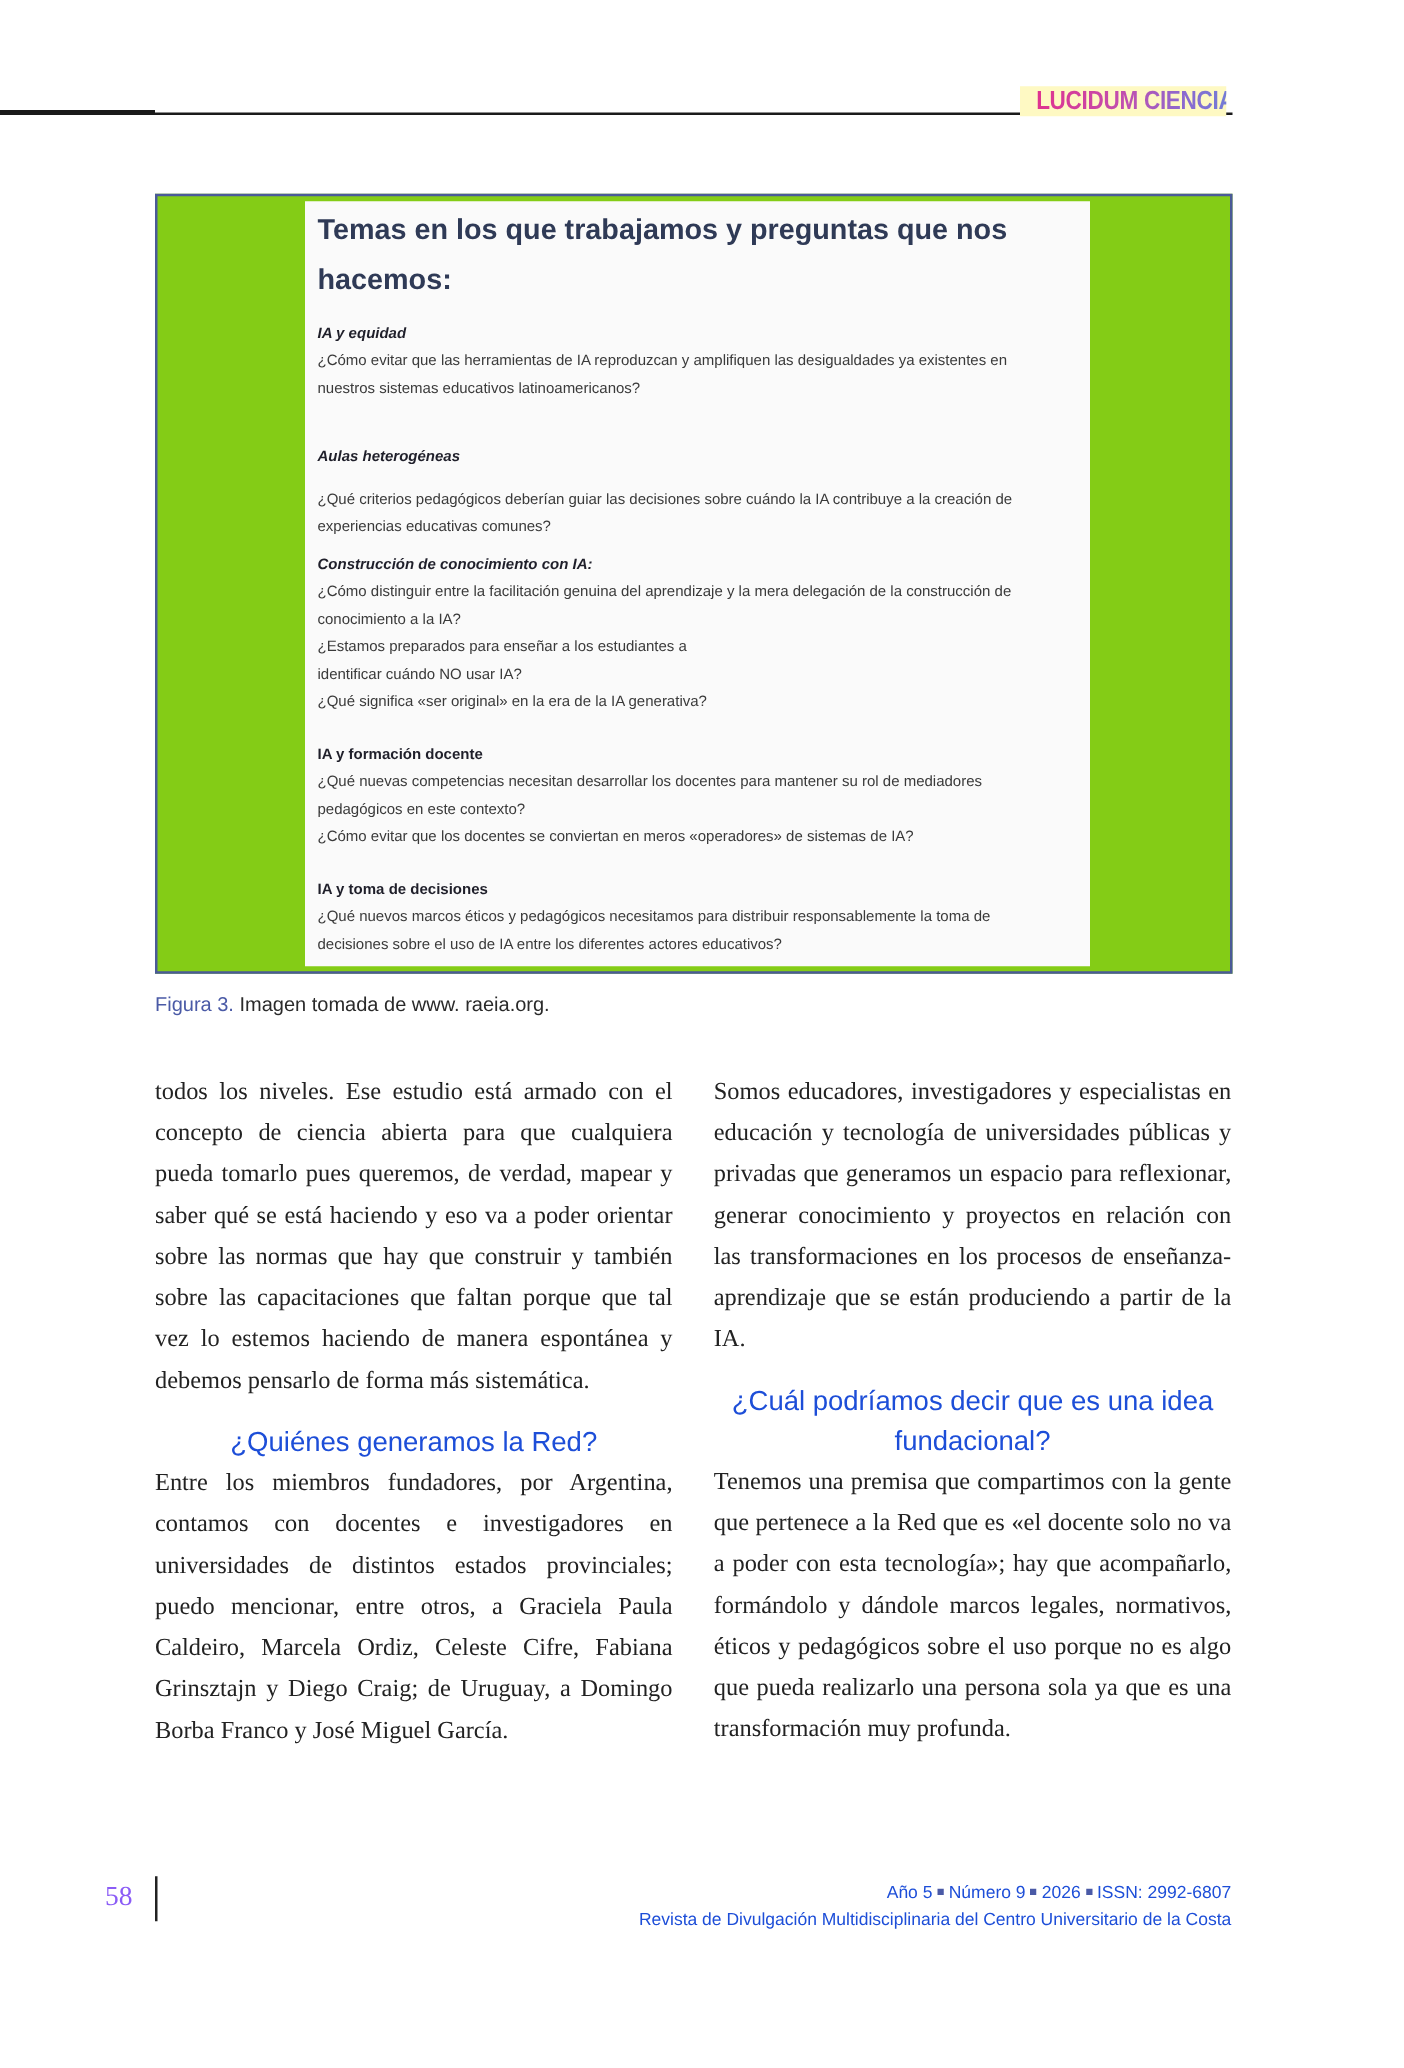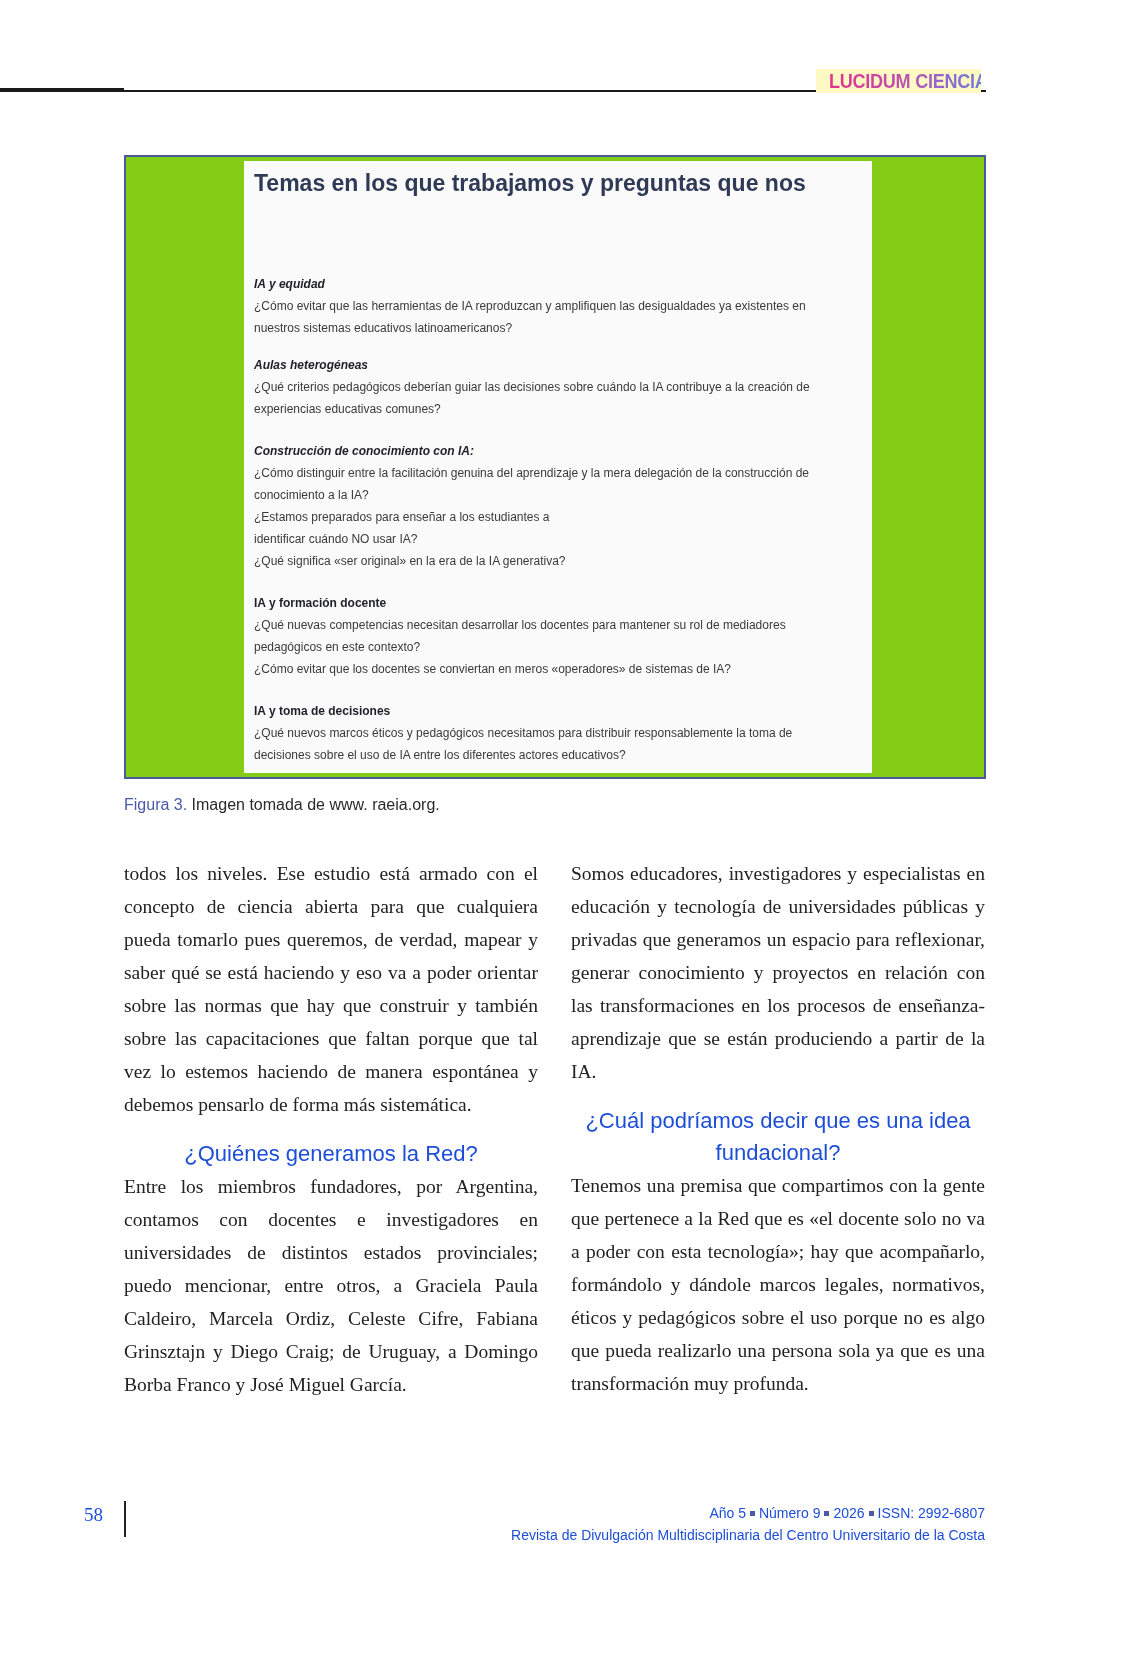--- a/index.html
+++ b/index.html
@@ -26,46 +26,47 @@
   .caption { position: absolute; left: 124px; top: 796px; font-family: "Liberation Sans", "DejaVu Sans", sans-serif; font-size: 16px; color: #2a2a2a; }
   .caption .lbl { color: #4a5aa6; }
 
   .col { position: absolute; top: 857px; width: 414px; font-size: 19.5px; line-height: 33px; color: #222; text-align: justify; }
   .col.left { left: 124px; }
   .col.right { left: 571px; }
   .col p { margin: 0; }
   .col h2 { font-family: "Liberation Sans", "DejaVu Sans", sans-serif; font-weight: normal; font-size: 22px; line-height: 32px; color: #1d4ed8; text-align: center; }
   .col h2.mt { margin-top: 17px; }
 
-  .footer-num { position: absolute; left: 84px; top: 1504px; font-size: 19px; color: #1d4ed8; }
+  .footer-num { position: absolute; left: 84px; top: 1504px; font-size: 22px; color: #8b5cf6; }
   .footer-bar { position: absolute; left: 124px; top: 1501px; width: 2px; height: 36px; background: #222; }
   .footer-meta { position: absolute; right: 138px; top: 1502px; text-align: right; font-family: "Liberation Sans", "DejaVu Sans", sans-serif; font-size: 14px; line-height: 22px; color: #1d4ed8; }
   .bullet { display: inline-block; width: 5px; height: 5px; background: #4a5aa6; vertical-align: middle; margin: 0 4px; position: relative; top: -1px; }
 </style>
 </head>
 <body>
 
 <div class="rule-thick"></div>
 <div class="rule-thin"></div>
 <div class="logo"><span>LUCIDUM CIENCIA</span></div>
 
 <div class="figure">
   <div class="figure-inner"></div>
   <div class="fig-title">
     <div>Temas en los que trabajamos y preguntas que nos</div>
+    <div>hacemos:</div>
   </div>
 
-  <div class="topic" style="top:116px;">
+  <div class="topic" style="top:98px;">
     <span class="h it q">IA y equidad</span>
     <span class="q" style="width:600px;">¿Cómo evitar que las herramientas de IA reproduzcan y amplifiquen las desigualdades ya existentes en nuestros sistemas educativos latinoamericanos?</span>
   </div>
 
   <div class="topic" style="top:197px;">
     <span class="h it q">Aulas heterogéneas</span>
-    <span class="q" style="width:610px;">¿Qué criterios pedagógicos deberían guiar las decisiones sobre cuándo la IA contribuye a la creación de experiencias educativas comunes?</span>
+    <span class="q" style="width:610px;margin-top:12px;">¿Qué criterios pedagógicos deberían guiar las decisiones sobre cuándo la IA contribuye a la creación de experiencias educativas comunes?</span>
   </div>
 
   <div class="topic" style="top:283px;">
     <span class="h it q">Construcción de conocimiento con IA:</span>
     <span class="q" style="width:620px;">¿Cómo distinguir entre la facilitación genuina del aprendizaje y la mera delegación de la construcción de conocimiento a la IA?</span>
     <span class="q">¿Estamos preparados para enseñar a los estudiantes a</span>
     <span class="q">identificar cuándo NO usar IA?</span>
     <span class="q">¿Qué significa «ser original» en la era de la IA generativa?</span>
   </div>
 

